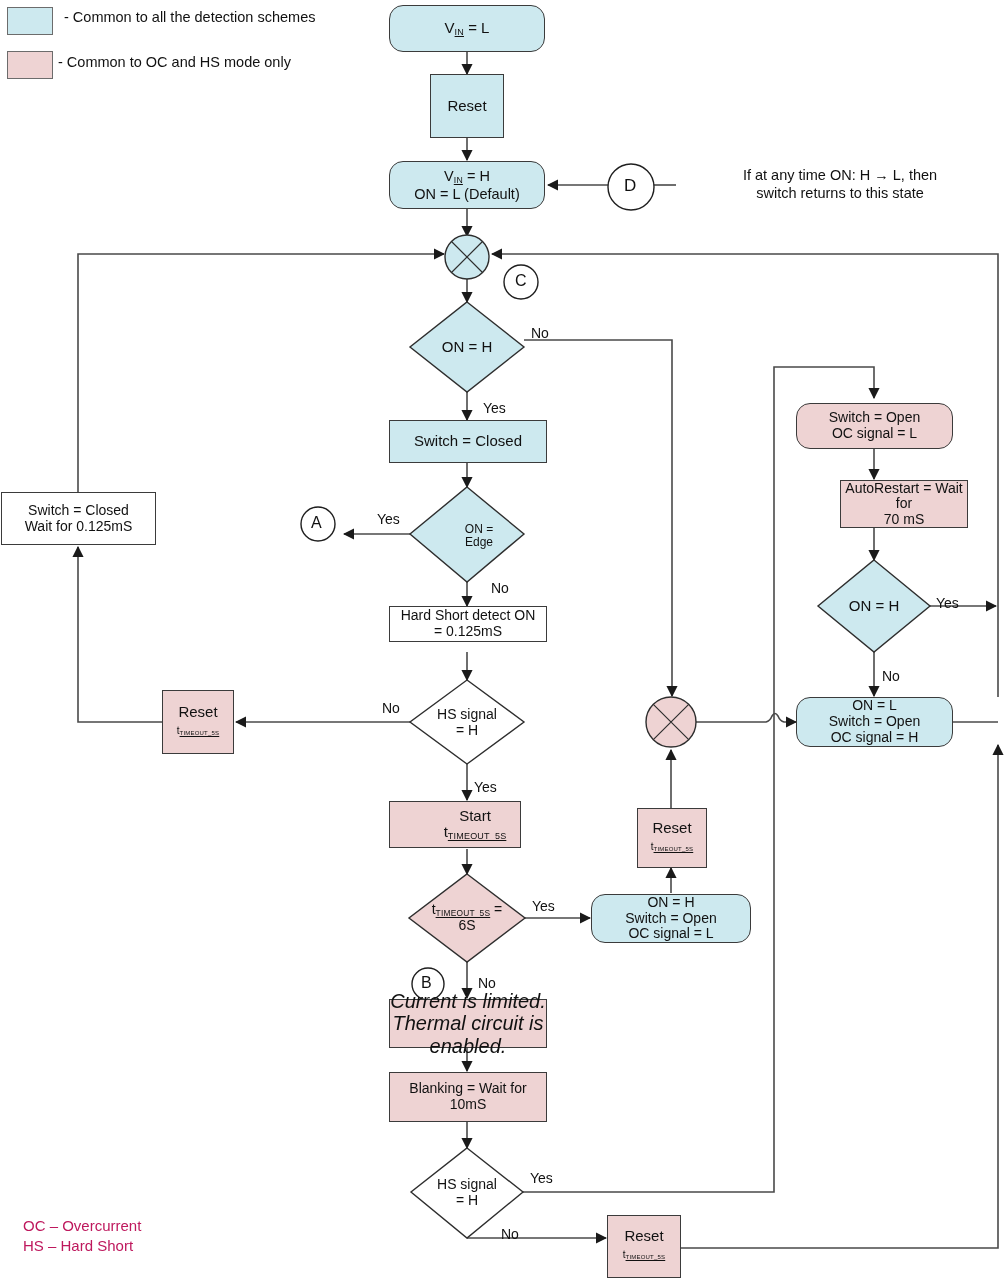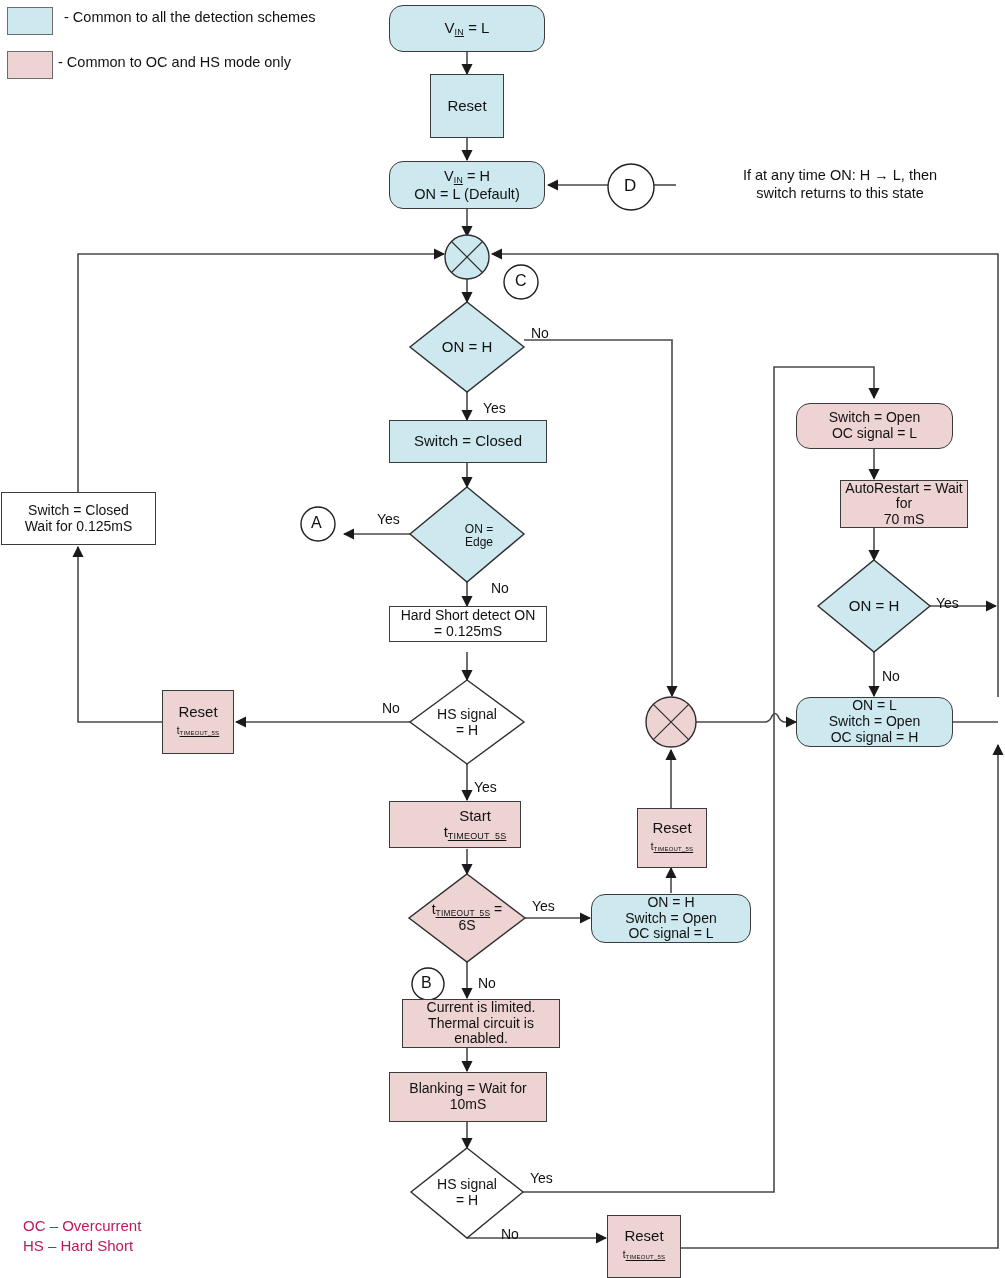--- a/index.html
+++ b/index.html
@@ -176,21 +176,21 @@
   </div>
 
   <div class="node proc pink" style="left:389px;top:801px;width:132px;height:47px;font-size:15px;padding-left:40px;">
     <span><span>Start t</span><sub>TIMEOUT_5S</sub></span>
   </div>
 
   <div class="dia-txt" style="left:410px;top:900px;width:114px;height:36px;font-size:14px;">
     <span><span>t</span><sub>TIMEOUT_5S</sub><span> =</span><br><span>6S</span></span>
   </div>
 
-  <div class="node proc pink" style="left:402px;top:999px;width:158px;height:49px;font-size:14px;">
+  <div class="node proc pink" style="left:389px;top:999px;width:158px;height:49px;font-size:20px;font-style:italic;">
     <span><span>Current is limited.</span><br><span>Thermal circuit  is</span><br><span>enabled.</span></span>
   </div>
 
   <div class="node proc pink" style="left:389px;top:1072px;width:158px;height:50px;font-size:14px;">
     <span><span>Blanking = Wait for</span><br><span>10mS</span></span>
   </div>
 
   <div class="dia-txt" style="left:412px;top:1176px;width:110px;height:34px;font-size:14px;">
     <span><span>HS signal</span><br><span>= H</span></span>
   </div>

